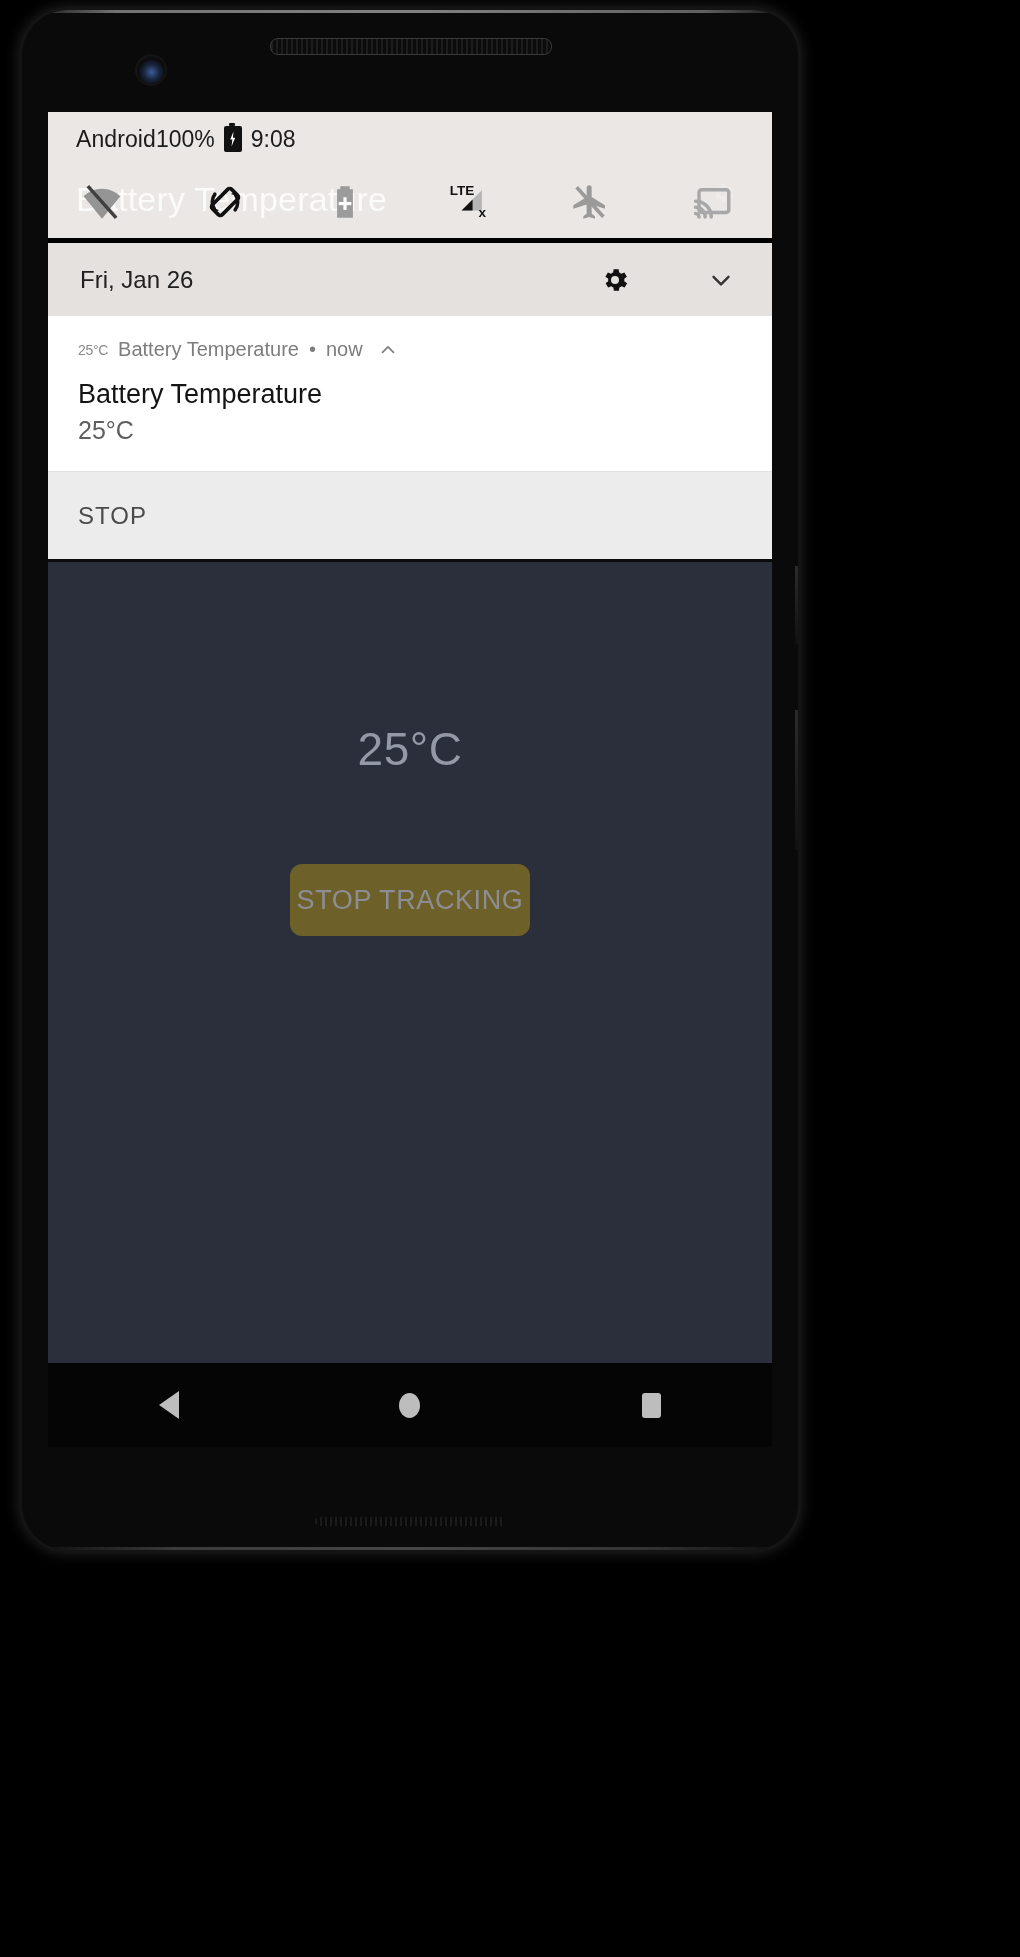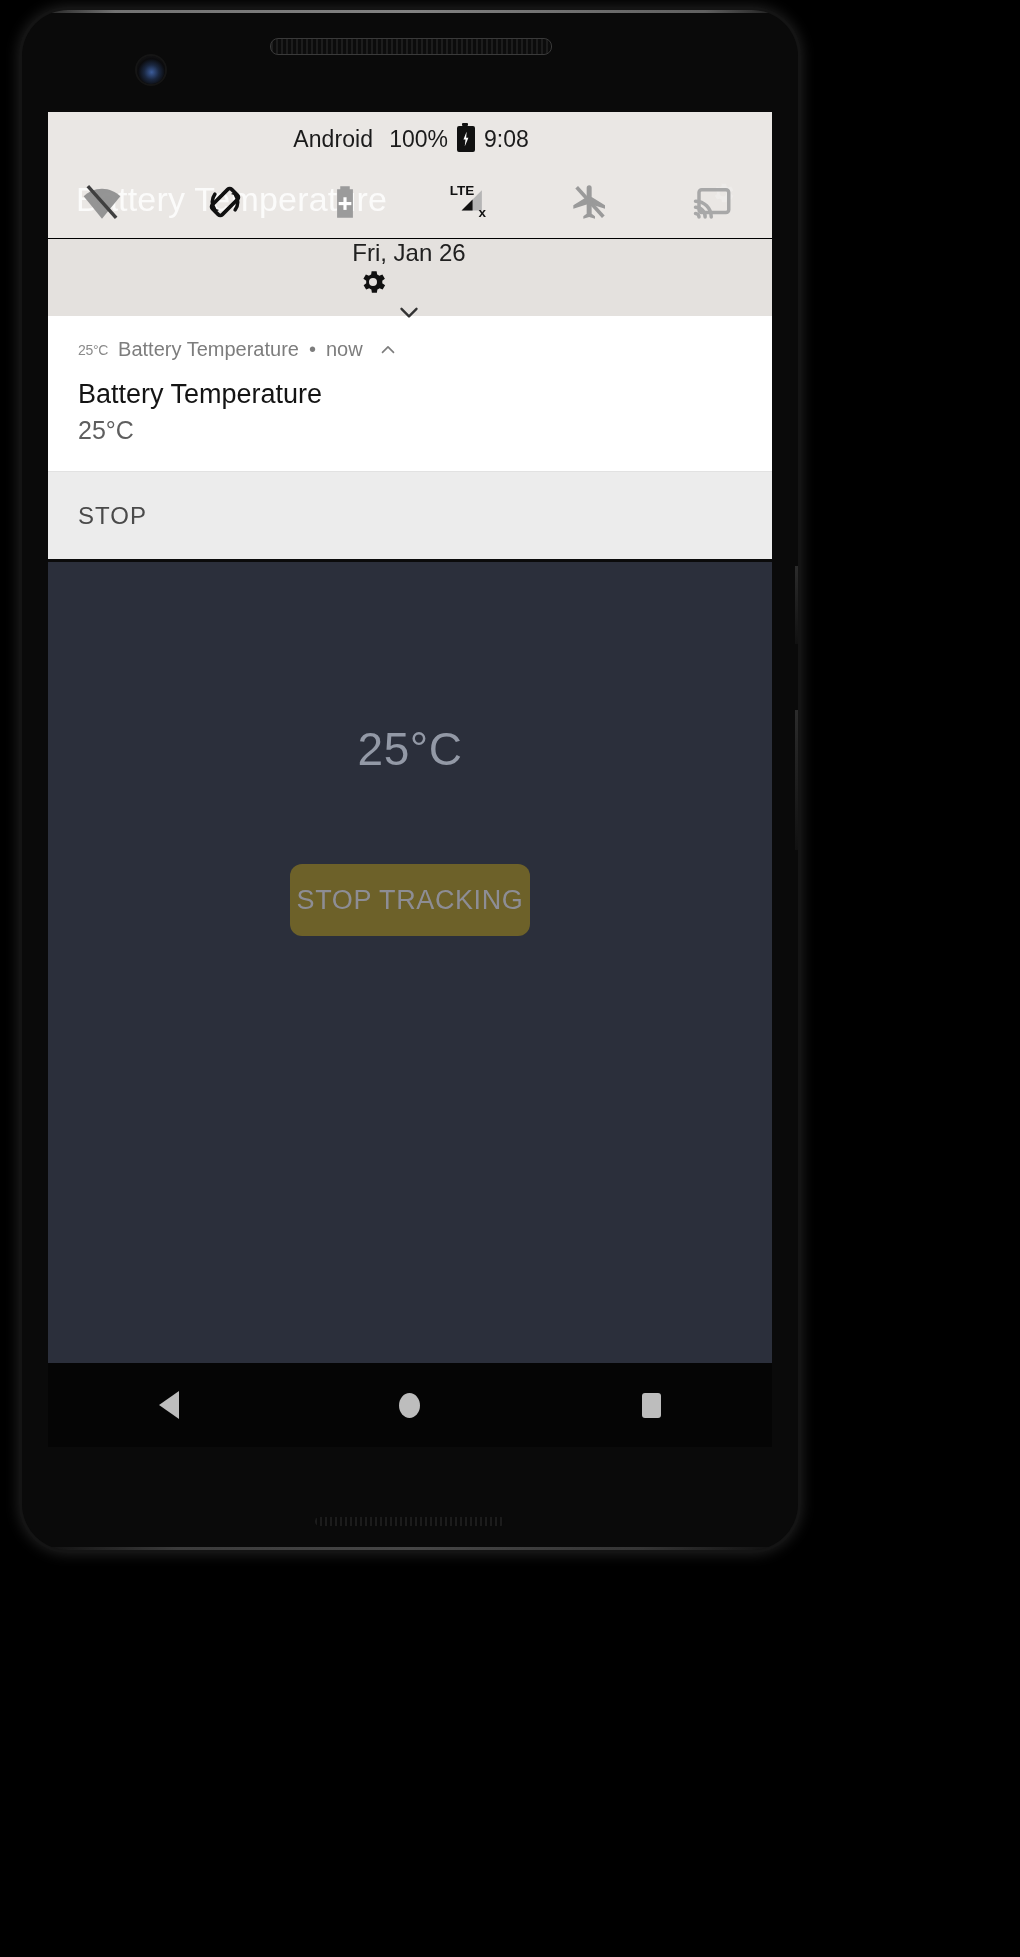--- a/index.html
+++ b/index.html
@@ -100,25 +100,24 @@
     position: relative;
     width: 100%;
     background: #eae7e4;
   }
 
   
   #status-bar {
     height: 54px;
     display: flex;
     align-items: center;
-    justify-content: center;
+    justify-content: flex-start;
     padding: 0 26px 0 28px;
     box-sizing: border-box;
     color: #1b1b1b;
-    gap: 16px;
   }
   #status-bar-left {
     font-size: 23px;
     letter-spacing: 0.1px;
   }
   #status-bar-right {
     display: flex;
     align-items: center;
     gap: 9px;
     font-size: 23px;
@@ -190,22 +189,21 @@
   }
 
   
   #shade-date-row {
     height: 78px;
     display: flex;
     align-items: center;
     padding: 0 34px 0 32px;
     box-sizing: border-box;
     background: #e4e1de;
-    border-top: 1px solid #000000;
-    flex-direction: column;
+    border-top: 5px solid #000000;
   }
   #shade-date-text {
     font-size: 24px;
     color: #202020;
     flex: 1;
   }
   #shade-settings-gear {
     width: 34px; height: 34px;
     margin-right: 72px;
     display: flex; align-items: center; justify-content: center;

